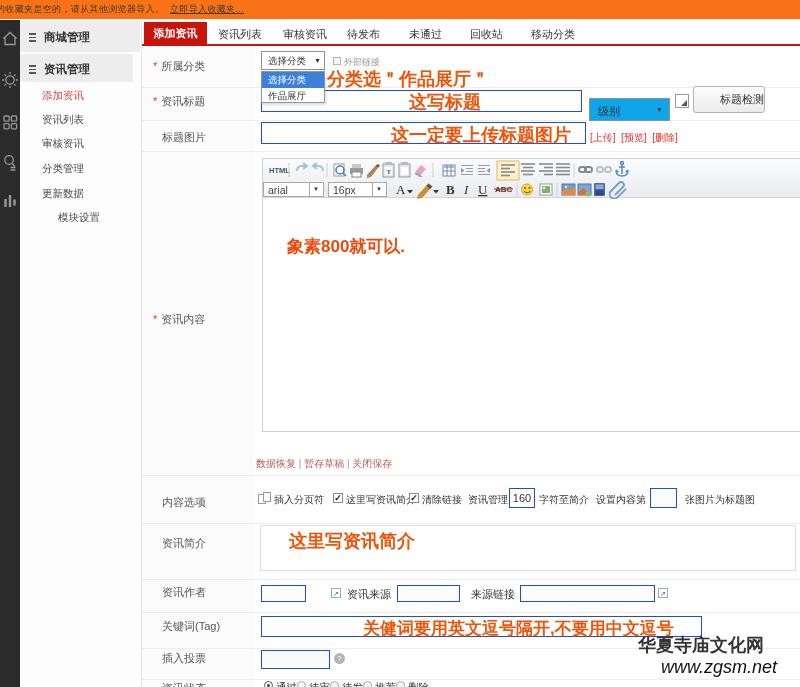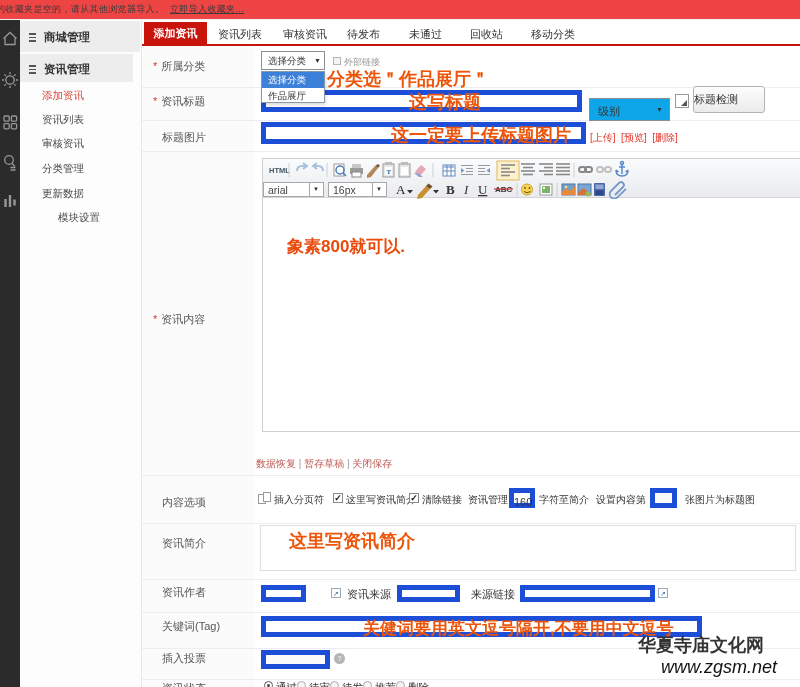--- a/index.html
+++ b/index.html
@@ -2,30 +2,30 @@
 <html><head>
 <meta charset="utf-8">
 <style>
 *{margin:0;padding:0;box-sizing:border-box}
 html,body{width:800px;height:687px;overflow:hidden;background:#fff;
  font-family:"Liberation Sans", sans-serif;}
 .ab{position:absolute}
 .lbl{position:absolute;font-size:11px;color:#555;white-space:nowrap}
 .star{color:#d9352a;margin-right:4px;font-size:11px}
 .orange{position:absolute;color:#ed550a;font-weight:bold;white-space:nowrap}
-.inp{position:absolute;border:5px solid #1d4ed8;background:#fff}
+.inp{position:absolute;border:1px solid #1d4ed8;background:#fff}
 .rowline{position:absolute;left:142px;right:0;height:1px;background:#ededed}
 .ck{position:absolute;width:10px;height:10px;border:1px solid #8a8a8a;background:#fff;font-size:9px;line-height:9px;color:#111;text-align:center;font-weight:bold}
 .t10{position:absolute;font-size:10px;color:#333;white-space:nowrap}
 .t11{position:absolute;font-size:11px;color:#333;white-space:nowrap}
 </style>
 </head>
 <body>
 
-<div class="ab" style="left:0;top:0;width:800px;height:20px;background:#ef4444;border-bottom:1px solid #f0f0f0">
+<div class="ab" style="left:0;top:0;width:800px;height:20px;background:#f97316;border-bottom:1px solid #f0f0f0">
   <div class="ab" style="left:-4px;top:3px;font-size:9px;color:#3a3a3a;white-space:nowrap;letter-spacing:.35px">的收藏夹是空的，请从其他浏览器导入。&nbsp;&nbsp;<span style="text-decoration:underline">立即导入收藏夹...</span></div>
 </div>
 
 <div class="ab" style="left:0;top:20px;width:20px;height:667px;background:#2b2b2b">
   <svg class="ab" style="left:1px;top:10px" width="18" height="190" viewBox="0 0 18 190" fill="none" stroke="#979797" stroke-width="1.3">
     <path d="M2.5 8.5 L9 2.5 L15.5 8.5 M4 7.5 V14.5 H14 V7.5"></path>
     <circle cx="9" cy="50" r="4.2"></circle>
       <path d="M9 44.2v-2.2M9 55.8v2.2M3.2 50H1M17 50h-2.2M4.9 45.9l-1.5-1.5M13.1 54.1l1.5 1.5M4.9 54.1l-1.5 1.5M13.1 45.9l1.5-1.5"></path>
     <rect x="3" y="86" width="5.2" height="5.2" rx="1"></rect>
       <rect x="10.4" y="86" width="5.2" height="5.2" rx="1"></rect>
@@ -104,21 +104,21 @@
 
 <div class="inp" style="left:261px;top:90px;width:321px;height:22px"></div>
 <div class="orange" style="left:409px;top:90px;font-size:18px">这写标题</div>
 <div class="ab" style="left:589px;top:98px;width:81px;height:23px;border:1px solid #8f8f8f;background:#0ea5e9">
   <span class="ab" style="left:8px;top:5px;font-size:11px;color:#333">级别</span>
   <span class="ab" style="left:66px;top:7px;font-size:7px;color:#333">▼</span>
 </div>
 <div class="ab" style="left:675px;top:94px;width:14px;height:14px;border:1px solid #999;background:#fff">
   <span class="ab" style="right:1px;bottom:1px;width:0;height:0;border-left:6px solid transparent;border-bottom:6px solid #555"></span>
 </div>
-<div class="ab" style="left:693px;top:86px;width:72px;height:27px;border:1px solid #b3b3b3;border-radius:3px;background:linear-gradient(#fdfdfd,#ebebeb);font-size:11px;color:#333;text-align:left;line-height:25px">标题检测</div>
+<div class="ab" style="left:693px;top:86px;width:72px;height:27px;border:1px solid #b3b3b3;border-radius:3px;background:linear-gradient(#fdfdfd,#ebebeb);font-size:11px;color:#333;text-align:right;line-height:25px">标题检测</div>
 
 <div class="inp" style="left:261px;top:122px;width:325px;height:22px"></div>
 <div class="orange" style="left:391px;top:123px;font-size:18px">这一定要上传标题图片</div>
 <div class="ab" style="left:590px;top:131px;font-size:10px;color:#e5332a;white-space:nowrap">[上传]&nbsp; [预览]&nbsp; [删除]</div>
 
 <div class="ab" style="left:262px;top:158px;width:538px;height:274px;border:1px solid #cfcfcf;border-right:none">
   <div class="ab" style="left:0;top:0;width:100%;height:39px;background:linear-gradient(#fafbfc,#e9ebee);border-bottom:1px solid #d4d4d4"></div>
 
   <svg class="ab" style="left:0;top:0" width="538" height="40" viewBox="0 0 538 40">
     <text x="6" y="14" font-size="7.5" font-weight="bold" fill="#445566" font-family="Liberation Sans">HTML</text>

